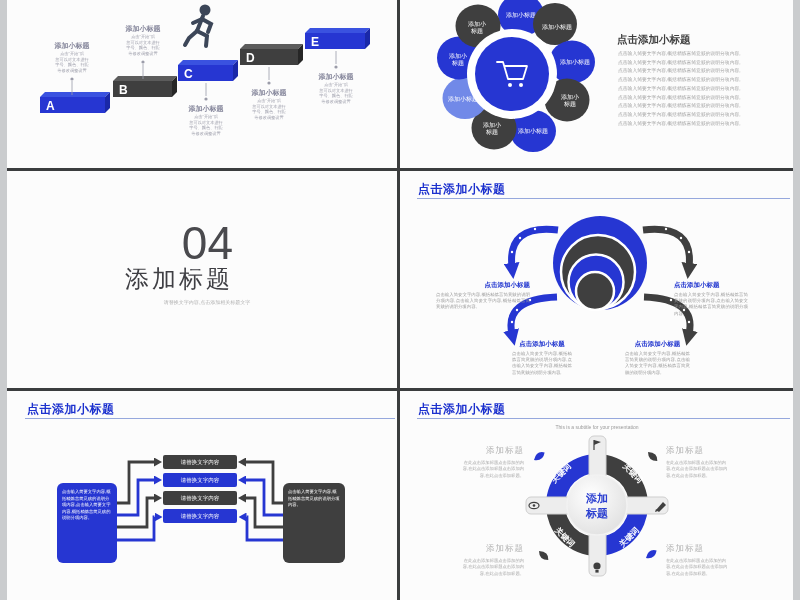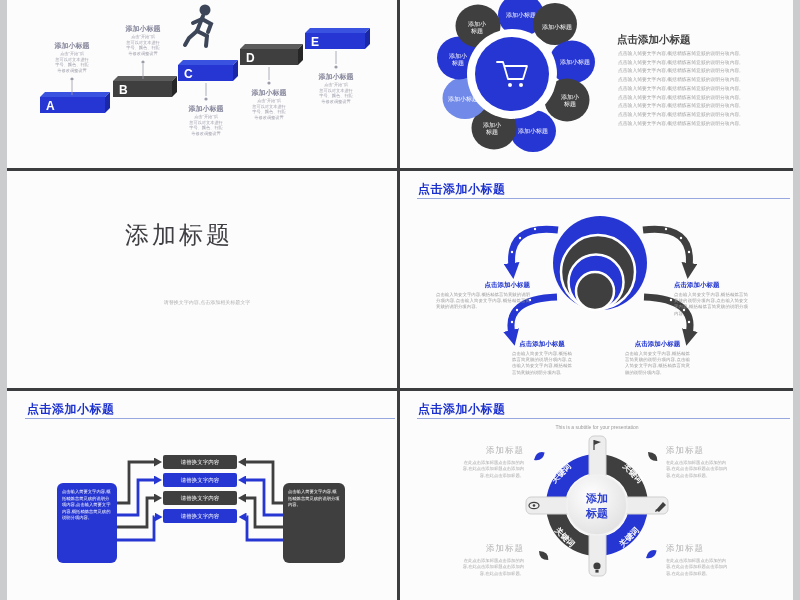--- a/index.html
+++ b/index.html
@@ -197,20 +197,21 @@
       <div class="s2-line">点击输入简要文字内容,概括精炼言简意赅的说明分项内容,</div>
       <div class="s2-line">点击输入简要文字内容,概括精炼言简意赅的说明分项内容,</div>
       <div class="s2-line">点击输入简要文字内容,概括精炼言简意赅的说明分项内容,</div>
       <div class="s2-line">点击输入简要文字内容,概括精炼言简意赅的说明分项内容,</div>
       <div class="s2-line">点击输入简要文字内容,概括精炼言简意赅的说明分项内容,</div>
     </div>
   </div>
 
   <div class="cell cell-ml">
     <div class="s3-block">
+      <div class="s3-num">04</div>
       <div class="s3-title">添加标题</div>
     </div>
     <div class="s3-sub">请替换文字内容,点击添加相关标题文字</div>
   </div>
 
   <div class="cell cell-mr">
     <div class="slide-header" style="left:18px;top:10px;">点击添加小标题</div>
     <div class="header-rule" style="left:17px;top:27px;width:373px;"></div>
     <svg width="393" height="217" viewBox="0 0 393 217">
       <defs>

